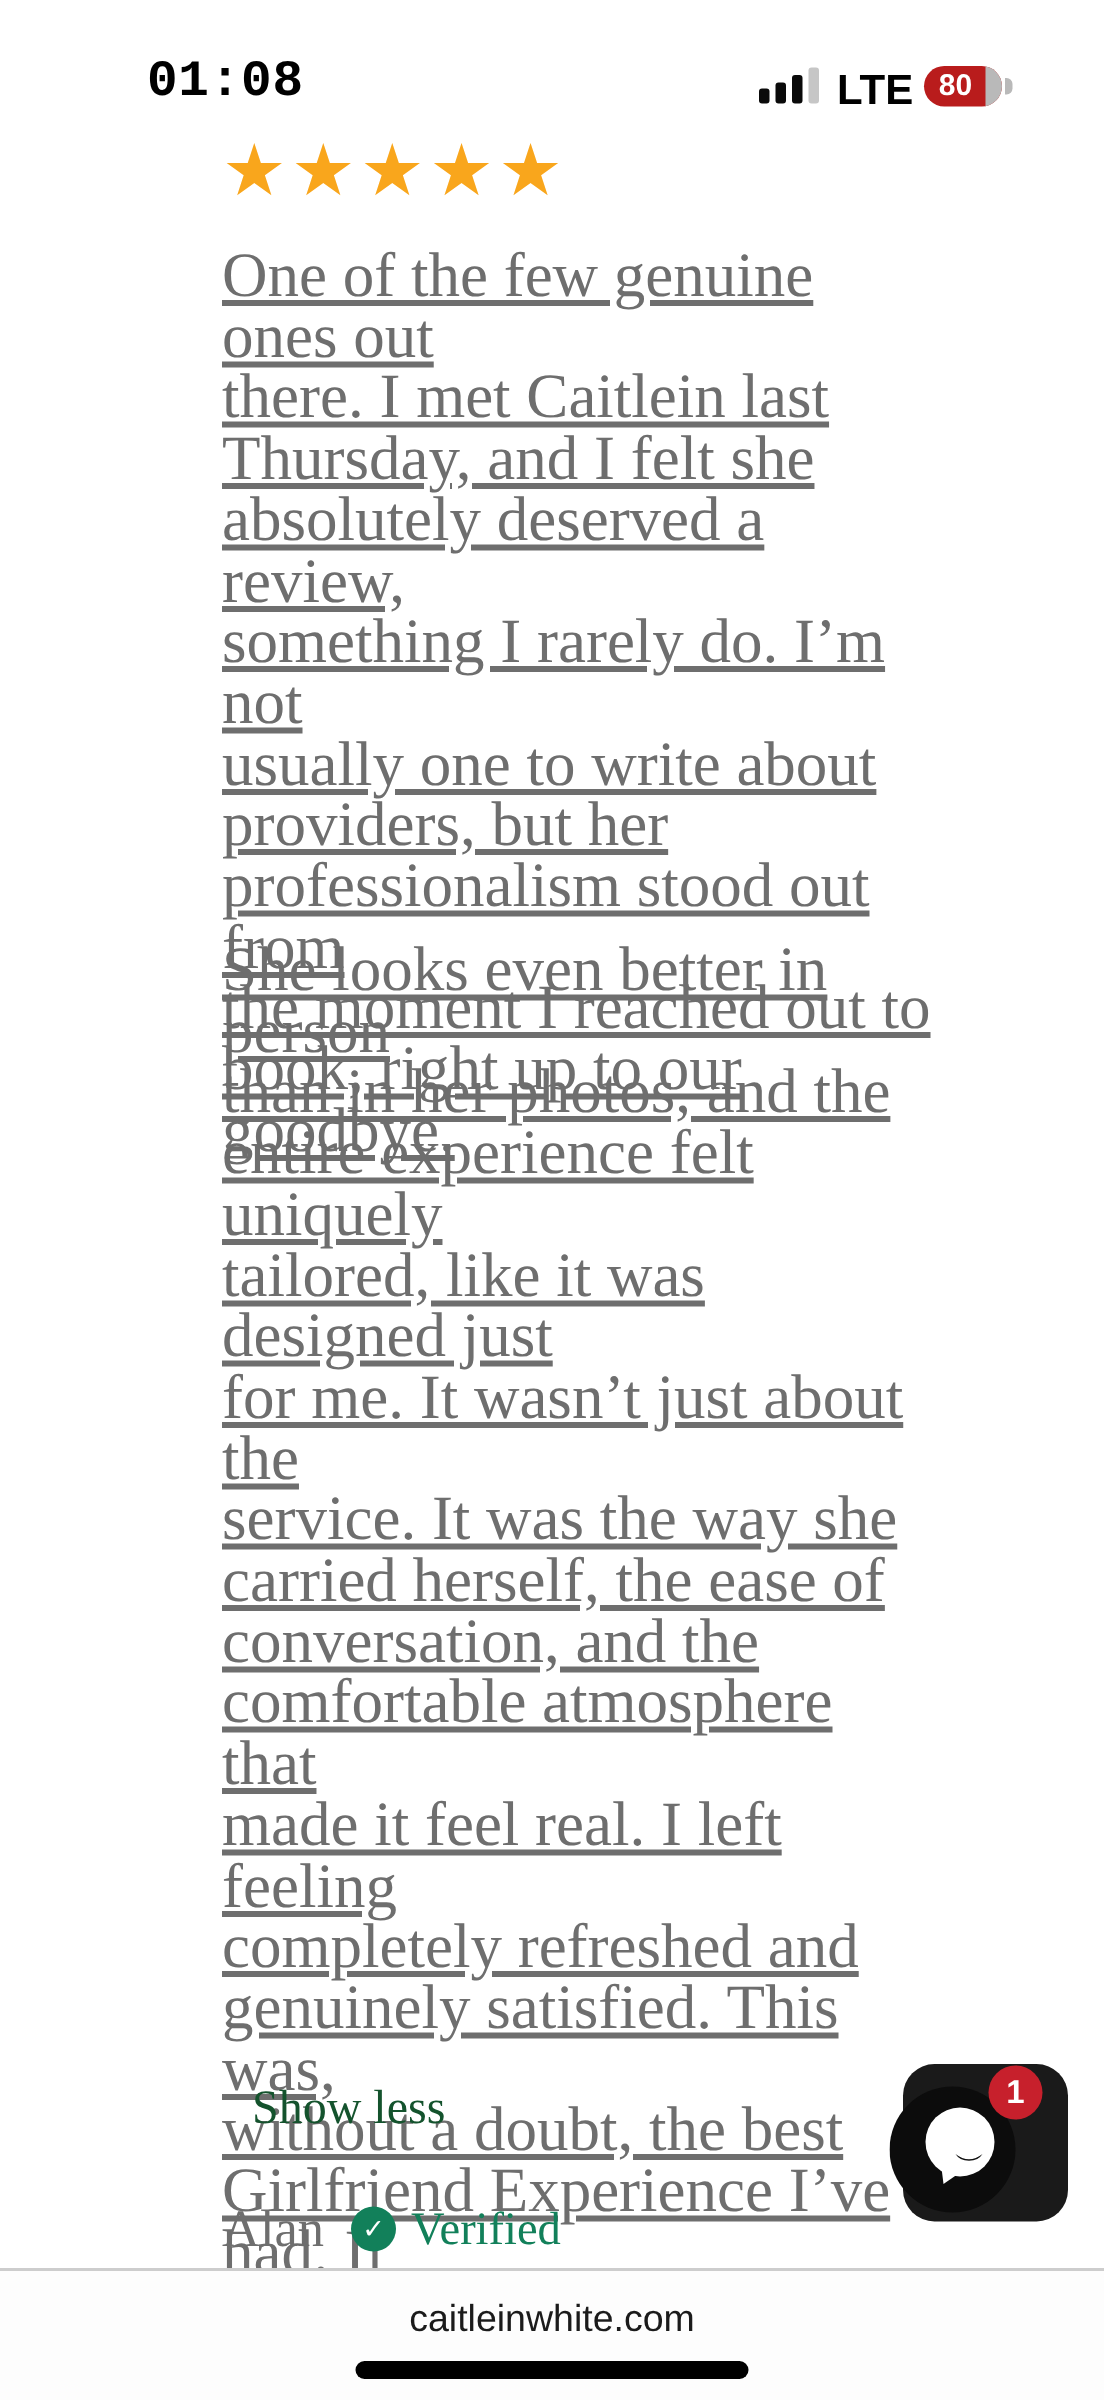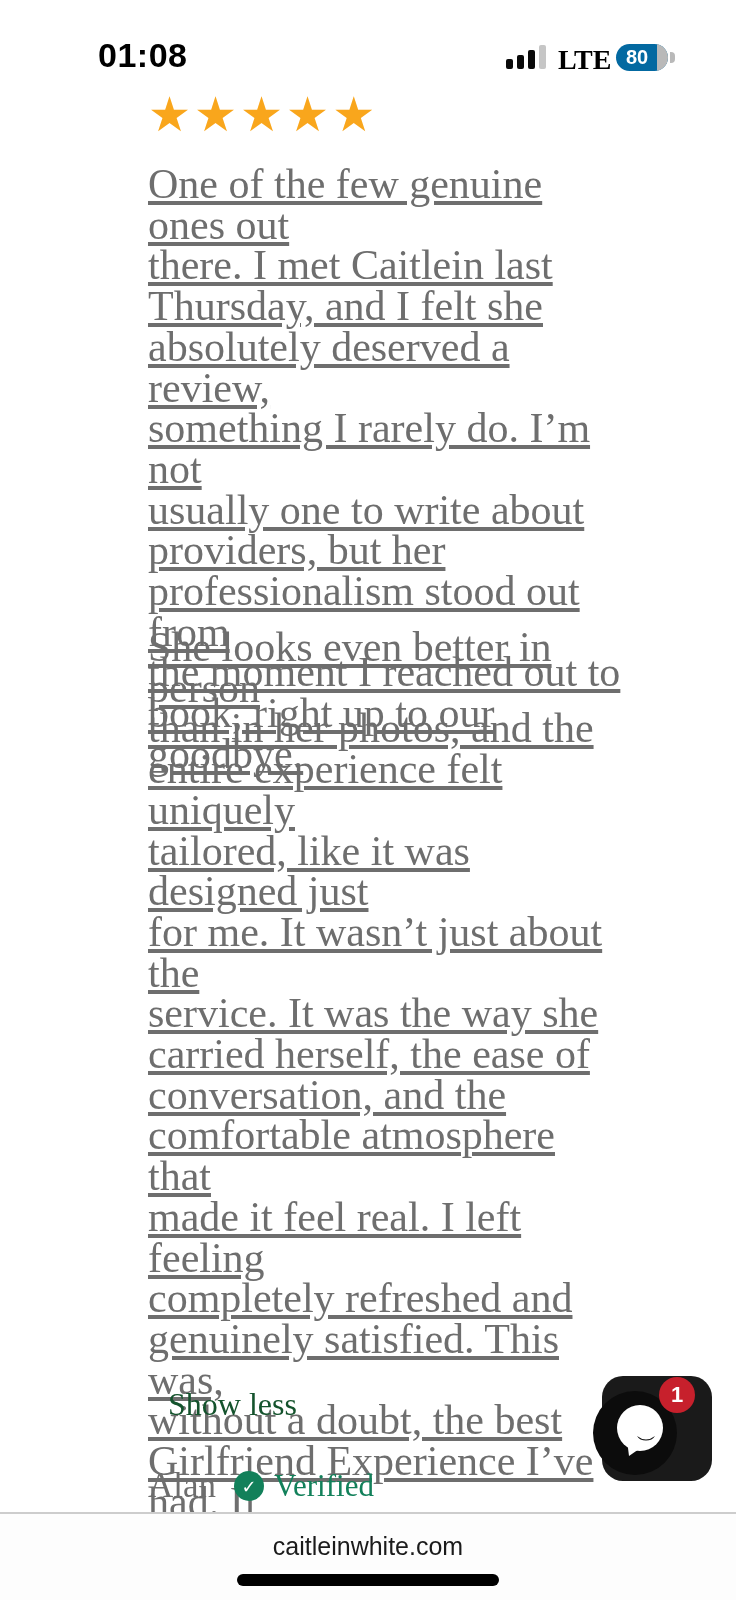--- a/index.html
+++ b/index.html
@@ -4,34 +4,34 @@
 <style>
   html,body{margin:0;padding:0;}
   body{
     width:736px;height:1600px;position:relative;background:#ffffff;
     font-family:"Liberation Serif", serif;overflow:hidden;
   }
   
   .statusbar{position:absolute;top:0;left:0;width:736px;height:90px;}
   .time{
     position:absolute;left:98px;top:36px;
-    font-family:Liberation Sans, sans-serif;font-size:34px;font-weight:700;
+    font-family:Liberation Mono, monospace;font-size:34px;font-weight:700;
     color:#000;letter-spacing:.5px;
   }
   .signal{position:absolute;left:506px;top:45px;height:24px;display:flex;align-items:flex-end;gap:4px;}
   .signal .bar{width:7px;border-radius:2px;background:#0a0a0a;}
   .signal .b1{height:10px}.signal .b2{height:14px}.signal .b3{height:19px}
   .signal .b4{height:24px;background:#c6c6c6;}
   .network{
     position:absolute;left:558px;top:44px;
-    font-family:Liberation Serif, serif;font-size:28px;font-weight:600;color:#000;
+    font-family:Liberation Sans, sans-serif;font-size:28px;font-weight:600;color:#000;
   }
   .battery{
     position:absolute;left:616px;top:44px;width:52px;height:27px;border-radius:14px;
-    background:#0369a1;overflow:hidden;
+    background:#b91c1c;overflow:hidden;
   }
   .battery .cap{position:absolute;right:0;top:0;width:11px;height:27px;background:#b9b9b9;}
   .battery .pct{
     position:absolute;left:0;top:0;width:42px;height:27px;line-height:27px;text-align:center;
     font-family:"Liberation Sans", sans-serif;font-size:20px;font-weight:700;color:#fff;
   }
   .battery-nub{
     position:absolute;left:670px;top:52px;width:5px;height:11px;background:#b9b9b9;
     border-radius:0 4px 4px 0;
   }

